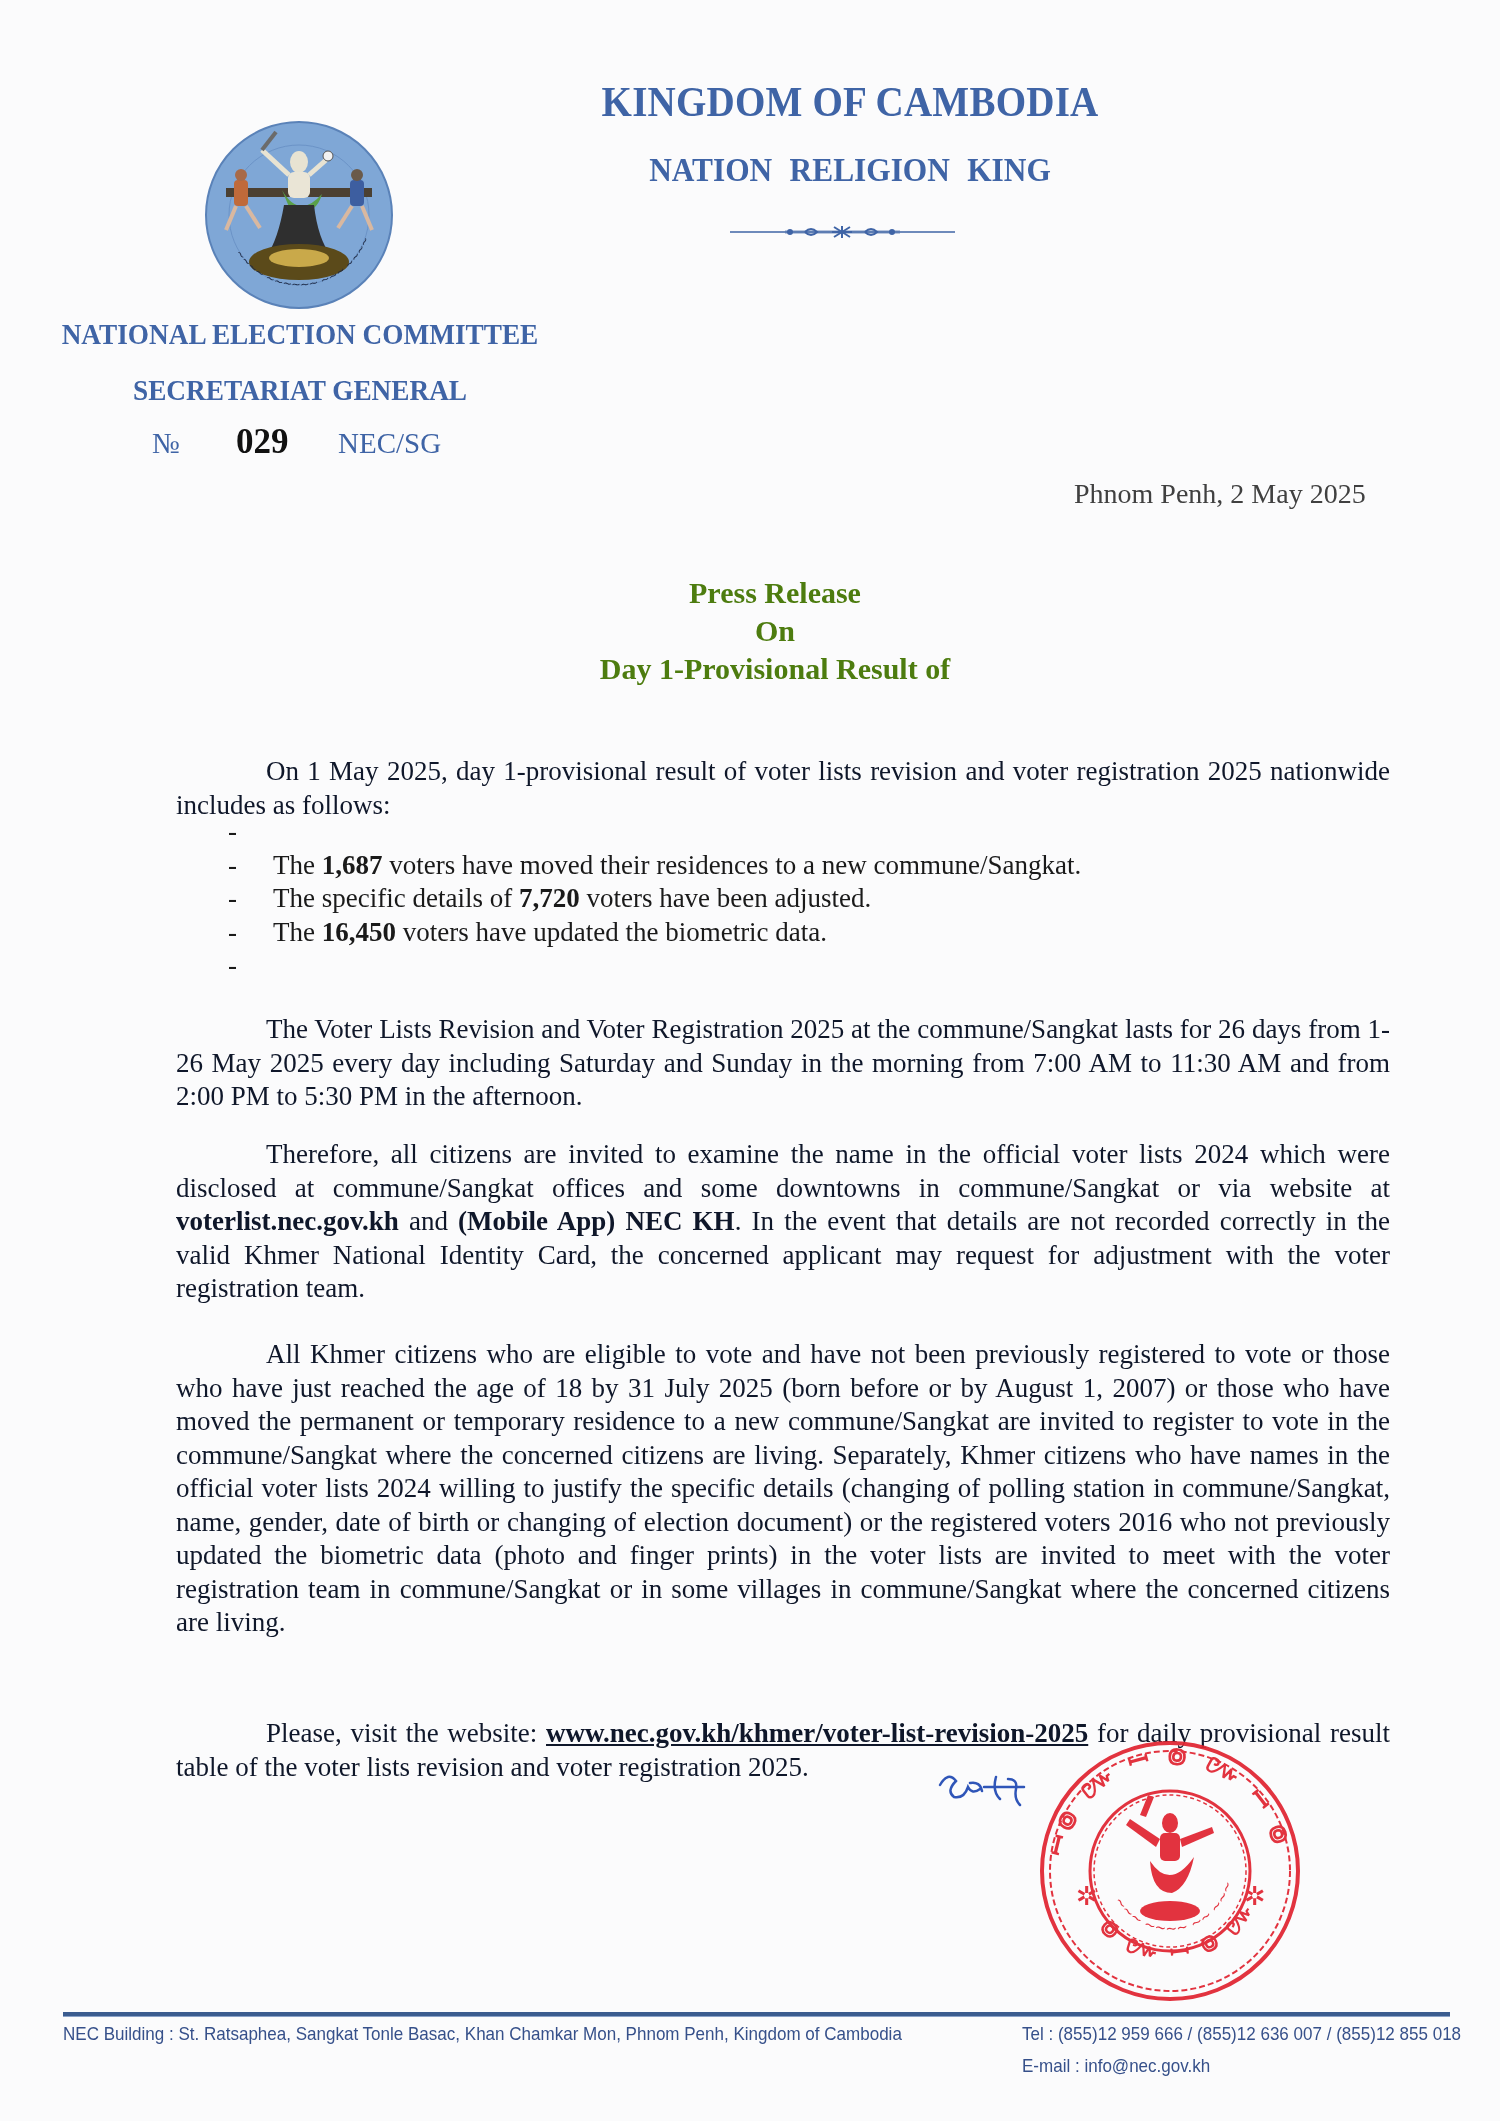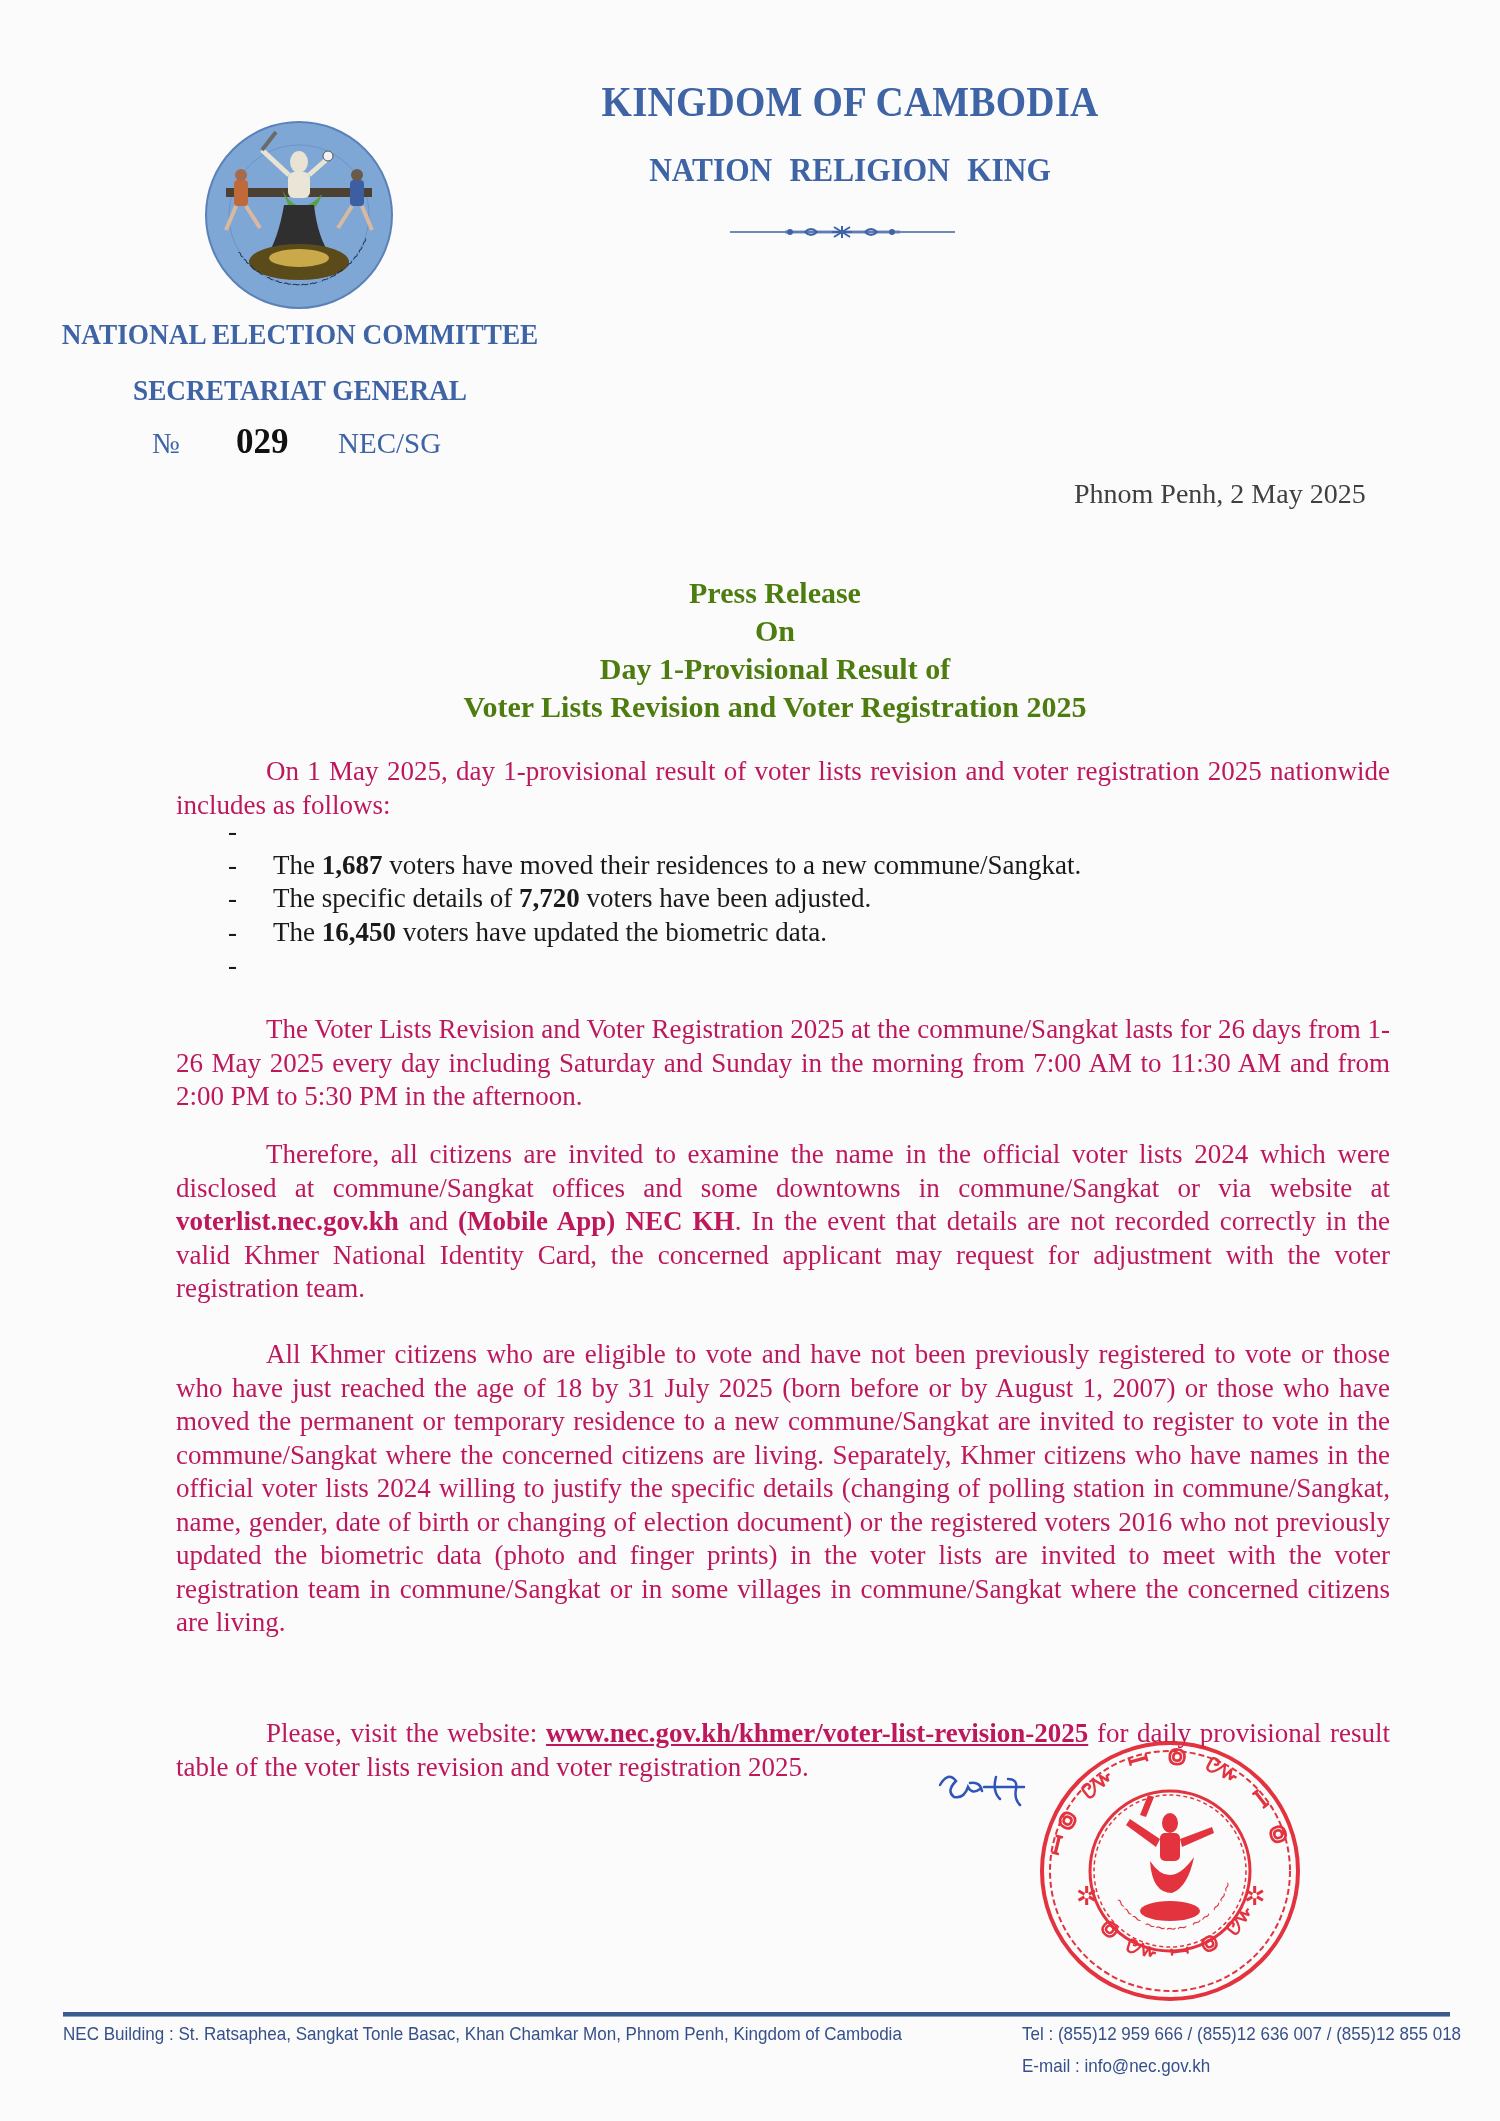--- a/index.html
+++ b/index.html
@@ -33,21 +33,21 @@
   .ref-no-num { left: 236px; top: 422px; font-size: 35px; font-weight: bold; color: #111; }
   .ref-no-code { left: 338px; top: 427px; font-size: 29px; }
   .date { left: 1074px; top: 478px; font-size: 28px; color: #404040; }
 
   .title-block {
     left: 400px; top: 574px; width: 750px; text-align: center;
     font-size: 30px; font-weight: bold; line-height: 38px; color: #4d7c0f;
   }
   .body-text {
     left: 176px; width: 1214px; font-size: 27px; line-height: 33.5px;
-    text-align: justify; color: #be185d;
+    text-align: justify; color: #0f172a;
   }
   .indent { text-indent: 90px; }
   .bullets { left: 228px; top: 815px; font-size: 27px; line-height: 33.5px; color: #1a1a1a; }
   .bullet-row { display: flex; }
   .bullet-dash { width: 45px; }
   b { font-weight: bold; }
   .link { font-weight: bold; text-decoration: underline; }
   .signature { left: 936px; top: 1767px; width: 98px; height: 40px; }
   .stamp { left: 1030px; top: 1735px; width: 280px; height: 272px; opacity: 0.92; }
   .footer-line {
@@ -115,21 +115,20 @@
 <span class="abs ref-no-sym blue">№</span>
 <span class="abs ref-no-num">029</span>
 <span class="abs ref-no-code blue">NEC/SG</span>
 
 <div class="abs date">Phnom Penh, 2 May 2025</div>
 
 <div class="abs title-block">
   <div>Press Release</div>
   <div>On</div>
   <div>Day 1-Provisional Result of</div>
-  <div>Voter Lists Revision and Voter Registration 2025</div>
 </div>
 
 <div class="abs body-text indent" style="top:755px;">On 1 May 2025, day 1-provisional result of voter lists revision and voter registration 2025 nationwide includes as follows:</div>
 
 <div class="abs bullets">
   <div class="bullet-row">
     <span class="bullet-dash">-</span>
   </div>
   <div class="bullet-row">
     <span class="bullet-dash">-</span>

